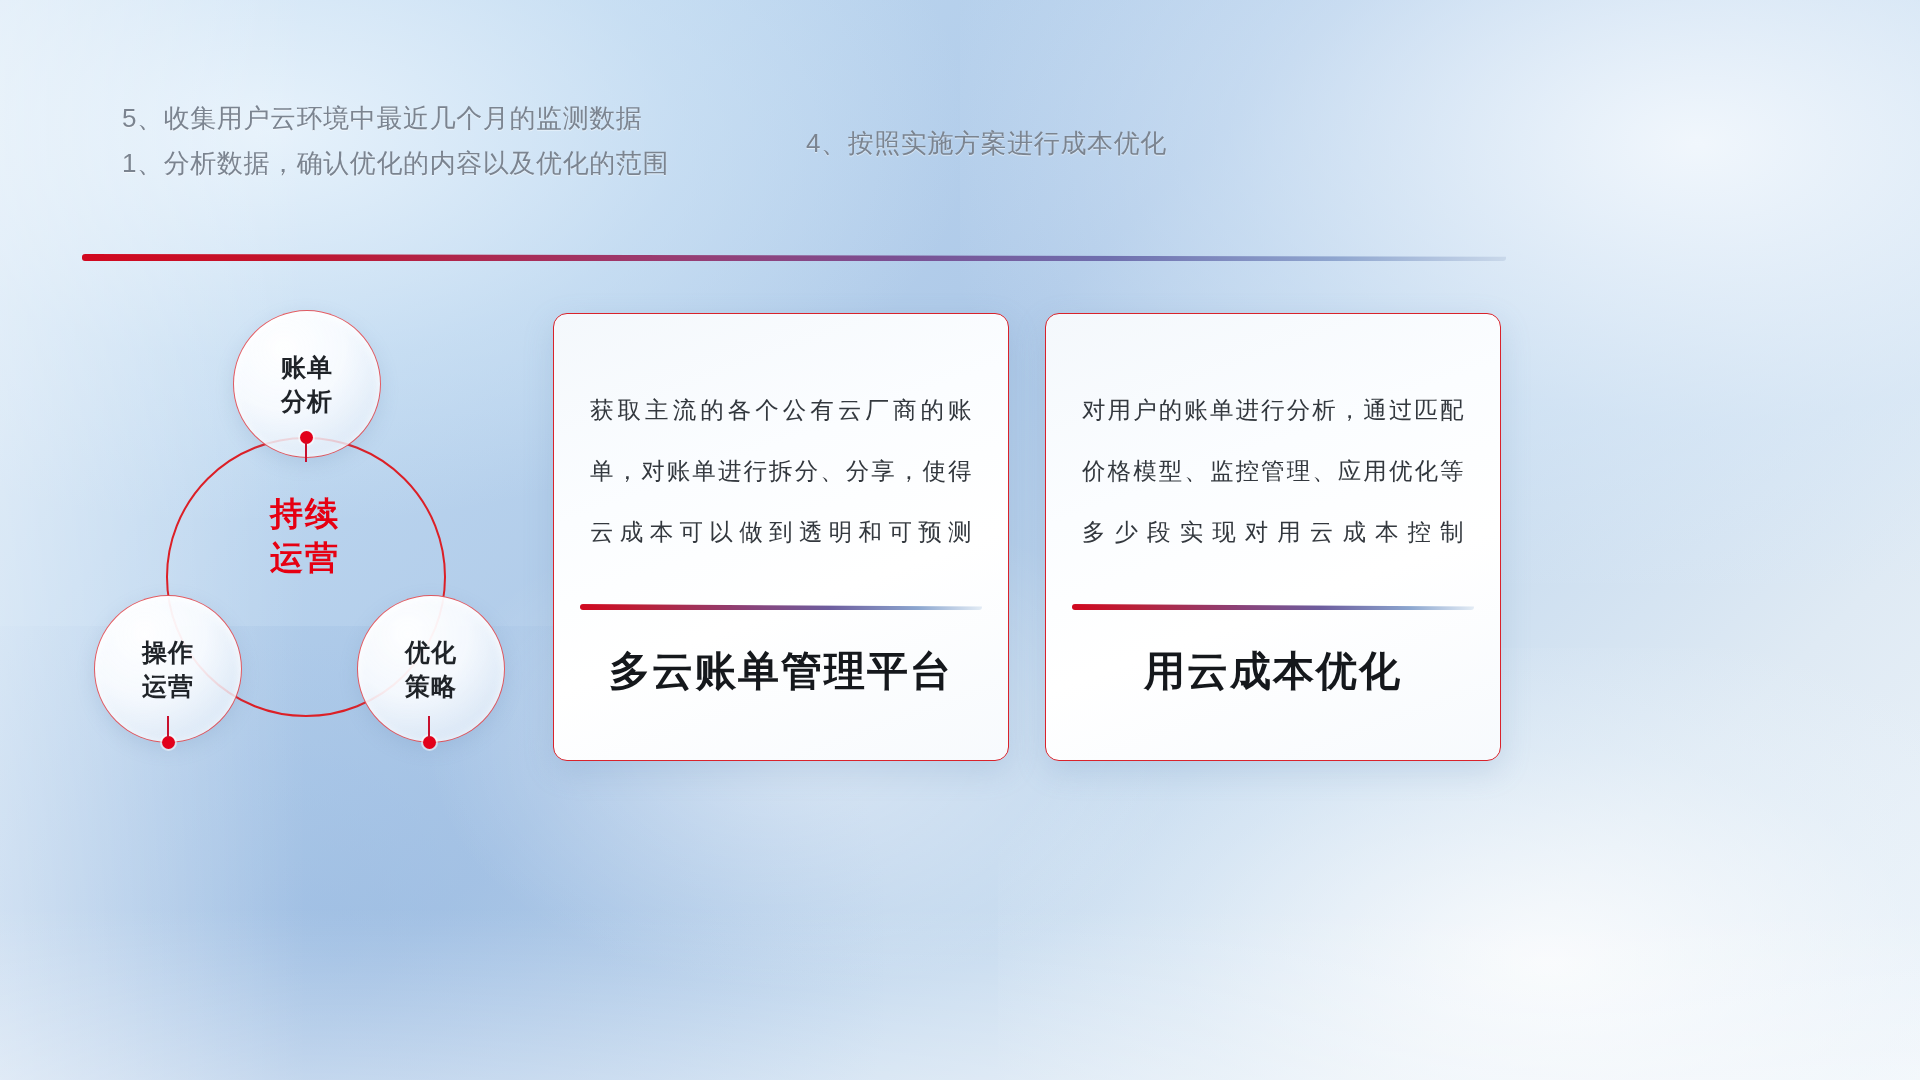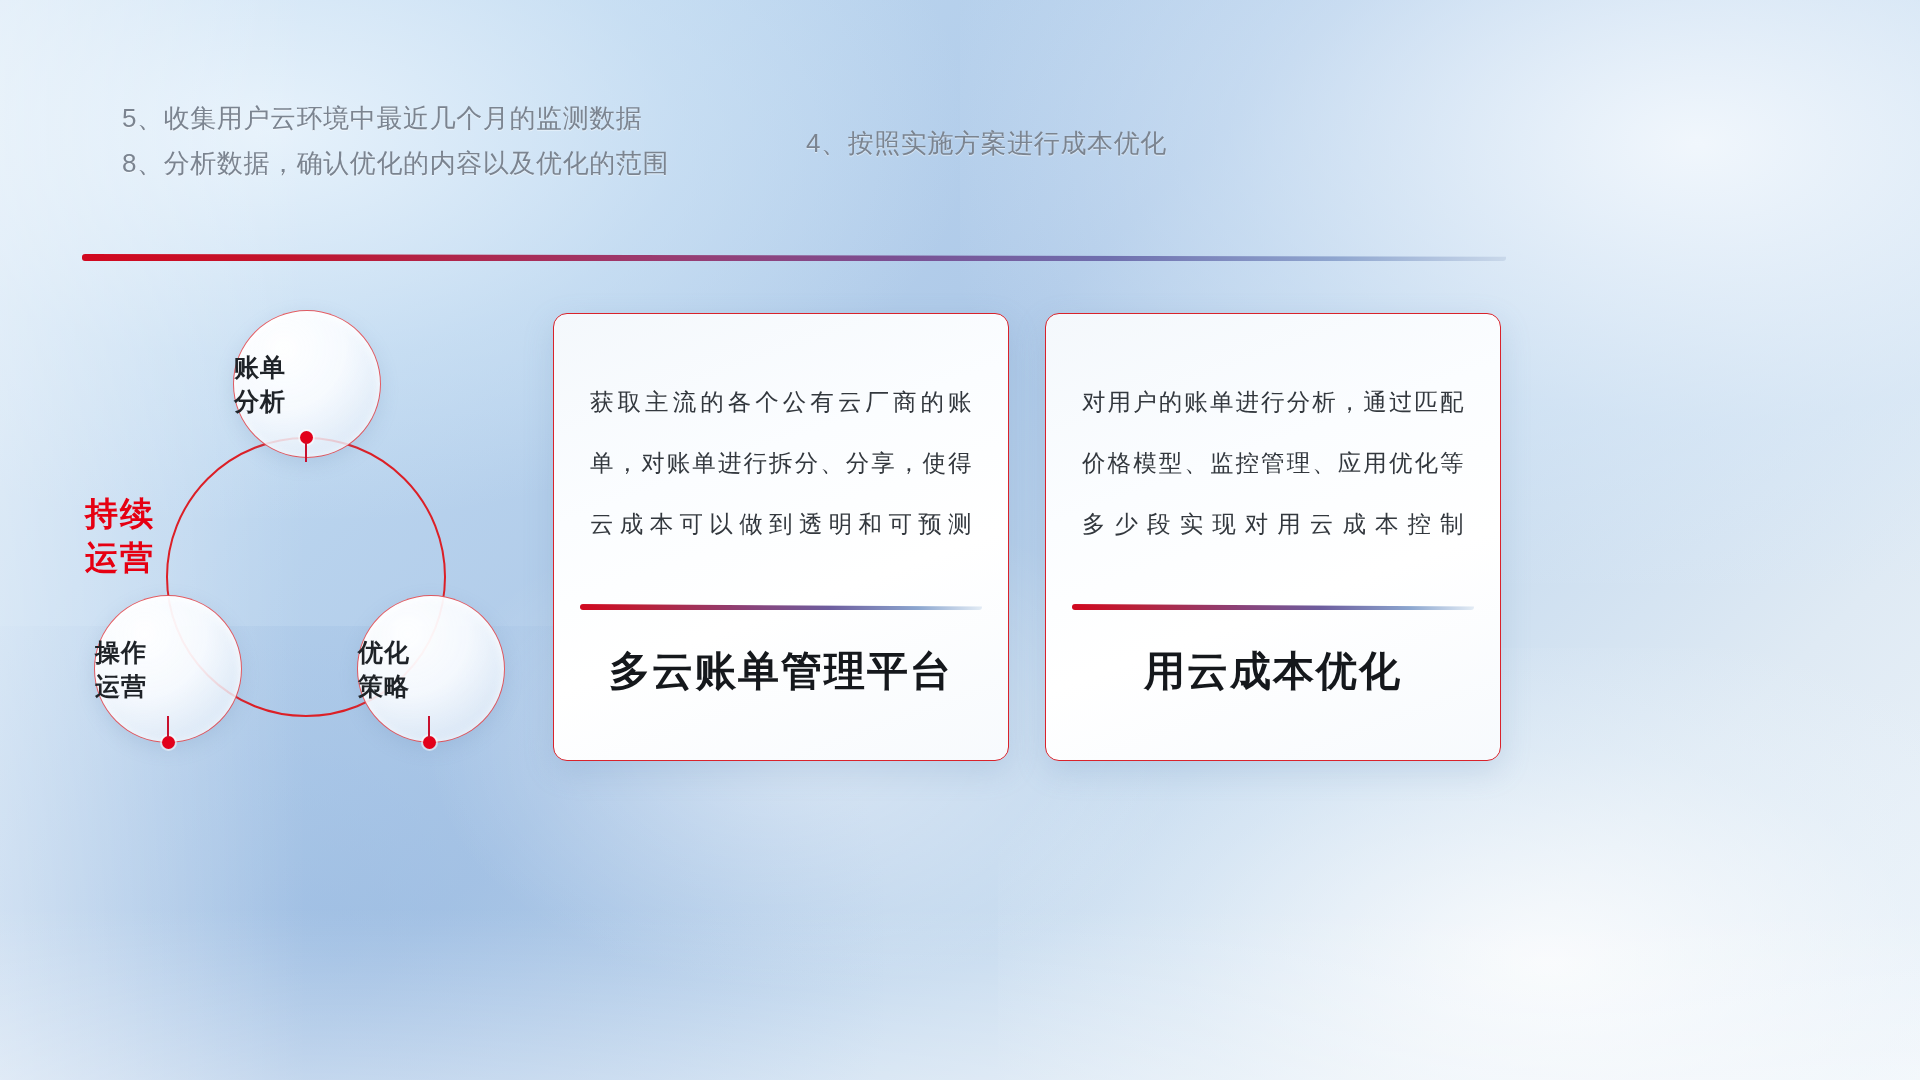--- a/index.html
+++ b/index.html
@@ -74,28 +74,28 @@
     position:absolute; border-radius:50%;
     border:2.5px solid #dc1f26;
     background:transparent;
   }
   .v-bubble{
     position:absolute; border-radius:50%;
     border:1.6px solid rgba(220,31,38,.72);
     background:
       radial-gradient(circle at 34% 26%, rgba(255,255,255,.98) 0%, rgba(250,252,255,.92) 42%, rgba(233,241,250,.82) 72%, rgba(221,233,246,.72) 100%);
     box-shadow:0 6px 18px rgba(120,150,185,.22), inset 0 2px 10px rgba(255,255,255,.9);
-    display:flex; align-items:center; text-align:center;
+    display:flex; align-items:center; justify-content:center; text-align:center;
   }
   .v-bubble span{
     font-size:25px; font-weight:700; color:#1f2328; line-height:34px;
     letter-spacing:1px;
   }
   .v-center-label{
-    position:absolute; width:100%; text-align:left;
+    position:absolute; width:100%; text-align:center;
     font-size:33px; font-weight:800; color:#e60012; line-height:44px;
     letter-spacing:2px;
   }
   .v-dot{
     position:absolute; width:13px; height:13px; border-radius:50%;
     background:#e2001a; box-shadow:0 0 0 2px rgba(255,255,255,.5);
   }
   .v-tick{ position:absolute; width:2px; background:#c8102e; }
 
   
@@ -110,20 +110,21 @@
   #card-1 { left:553px; }
   #card-2 { left:1045px; }
   .card-body{
     padding:58px 36px 0 36px;
     color:#33383e;
     font-size:23.5px;
     line-height:61px;
     letter-spacing:.4px;
     text-align:justify;
     text-align-last:justify;
+    margin-top:8px;
   }
   .card-rule{
     position:absolute; left:26px; right:26px; top:290px; height:6px;
     background:linear-gradient(90deg,#d1081f 0%, #b8213a 16%, #8a4279 42%, #6d5d9e 62%, #8ba6cf 84%, #e3ecf5 100%);
     border-radius:3px;
     clip-path:polygon(0 0, 100% 42%, 100% 100%, 0 100%);
   }
   .card-title{
     position:absolute; left:0; right:0; top:330px;
     text-align:center;
@@ -142,21 +143,21 @@
   <div class="bg-glow-4"></div>
   <div class="bg-glow-5"></div>
   <div class="bg-sheen"></div>
   <div class="bg-bottom"></div>
 </div>
 
 <div class="lists">
 
   <div class="list-col left">
     <div class="list-item">5、收集用户云环境中最近几个月的监测数据</div>
-    <div class="list-item">8、分析数据，确认优化的内容以及优化的范围</div>
+    <div class="list-item">1、分析数据，确认优化的内容以及优化的范围</div>
   </div>
 
   <div class="list-col right">
     <div class="list-item">4、按照实施方案进行成本优化</div>
   </div>
 
 </div>
 
 <div class="top-rule"></div>
 

